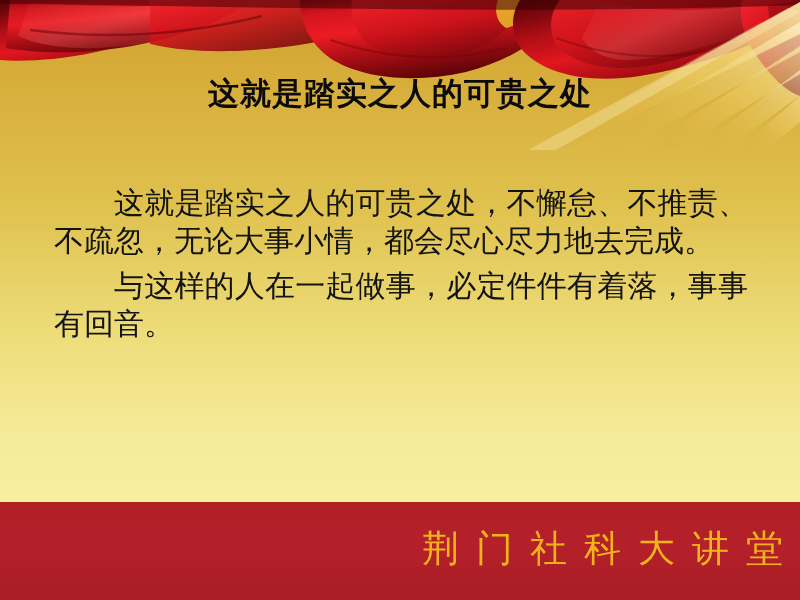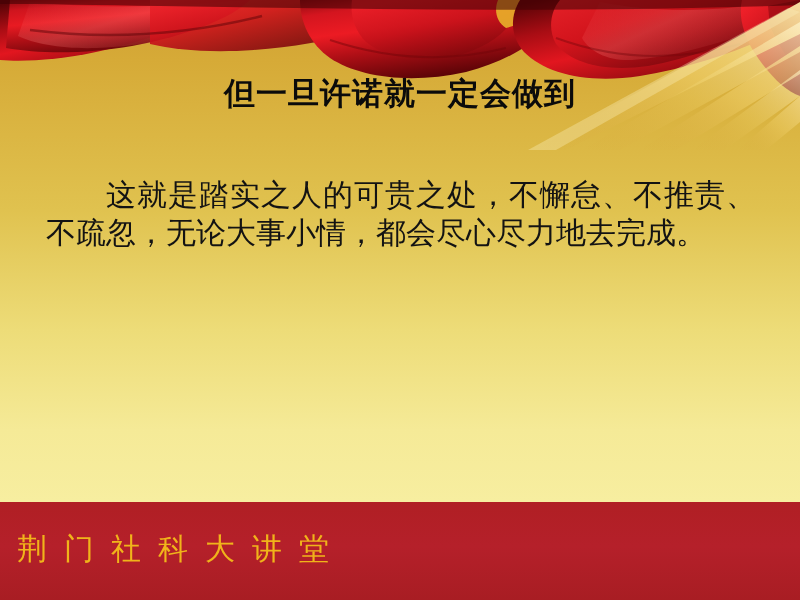--- a/index.html
+++ b/index.html
@@ -33,24 +33,24 @@
     right: 0;
     top: 502px;
     height: 98px;
     background: linear-gradient(to bottom, #b01f24 0%, #b5202a 45%, #a81d23 100%);
   }
   .footer-title {
     position: absolute;
     left: 0;
     right: 0;
     top: 527px;
-    text-align: left;
+    text-align: right;
     color: #f0b41a;
     font-family: "Liberation Serif", "DejaVu Serif", serif;
-    font-size: 30px;
+    font-size: 37px;
     line-height: 44px;
     letter-spacing: 17px;
     text-indent: 17px;
     white-space: nowrap;
   }
 
   
   .ribbon-wrap {
     position: absolute;
     left: 0;
@@ -95,21 +95,21 @@
     top: 176px;
     width: 710px;
     color: #131313;
     font-family: "Liberation Serif", "DejaVu Serif", serif;
     font-size: 30px;
     line-height: 37.5px;
     text-align: justify;
     text-justify: inter-character;
   }
   .body-copy p {
-    margin: 0;
+    margin: 8px;
     text-indent: 2em;
   }
 </style>
 </head>
 <body>
 
 <div id="slide">
 
   <div class="ribbon-wrap">
     <svg width="800" height="120" viewBox="0 0 800 120" xmlns="http://www.w3.org/2000/svg">
@@ -201,22 +201,23 @@
         <path d="M330,2 L330,34 L96,150 L64,150 Z" fill="url(#rayG)"></path>
         <path d="M330,22 L330,52 L150,150 L112,150 Z" fill="url(#rayG2)" opacity="0.85"></path>
         <path d="M330,46 L330,74 L206,150 L170,150 Z" fill="url(#rayG)" opacity="0.8"></path>
         <path d="M330,70 L330,96 L254,150 L222,150 Z" fill="url(#rayG2)" opacity="0.7"></path>
         <path d="M330,96 L330,122 L296,150 L268,150 Z" fill="url(#rayG)" opacity="0.6"></path>
         <path d="M318,8 L330,12 L86,150 L58,150 Z" fill="#fdf0bc" opacity="0.35"></path>
       </g>
     </svg>
   </div>
 
-  <div class="slide-title">但一旦许诺就一定会做到</div>
+  <div class="slide-title">这就是踏实之人的可贵之处</div>
 
   <div class="body-copy">
     <p>这就是踏实之人的可贵之处，不懈怠、不推责、不疏忽，无论大事小情，都会尽心尽力地去完成。</p>
+    <p>与这样的人在一起做事，必定件件有着落，事事有回音。</p>
   </div>
 
   <div class="footer-band"></div>
   <div class="footer-title">荆门社科大讲堂</div>
 
 </div>
 
 </body></html>

